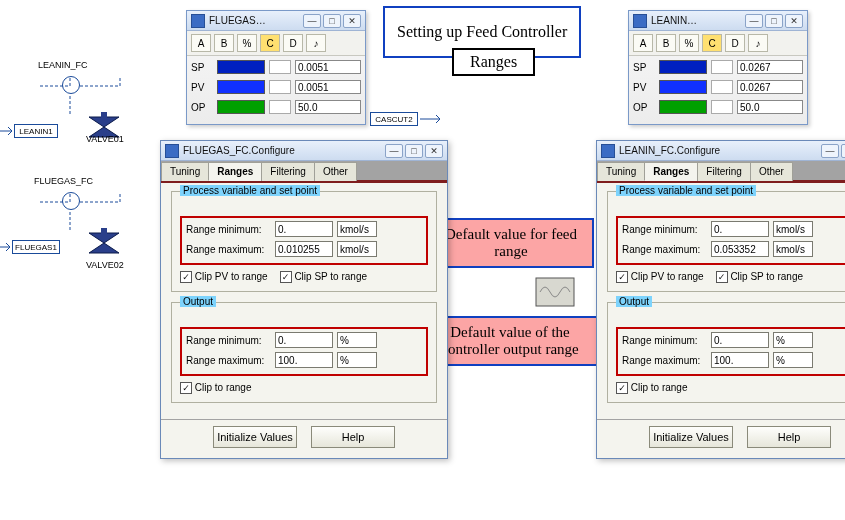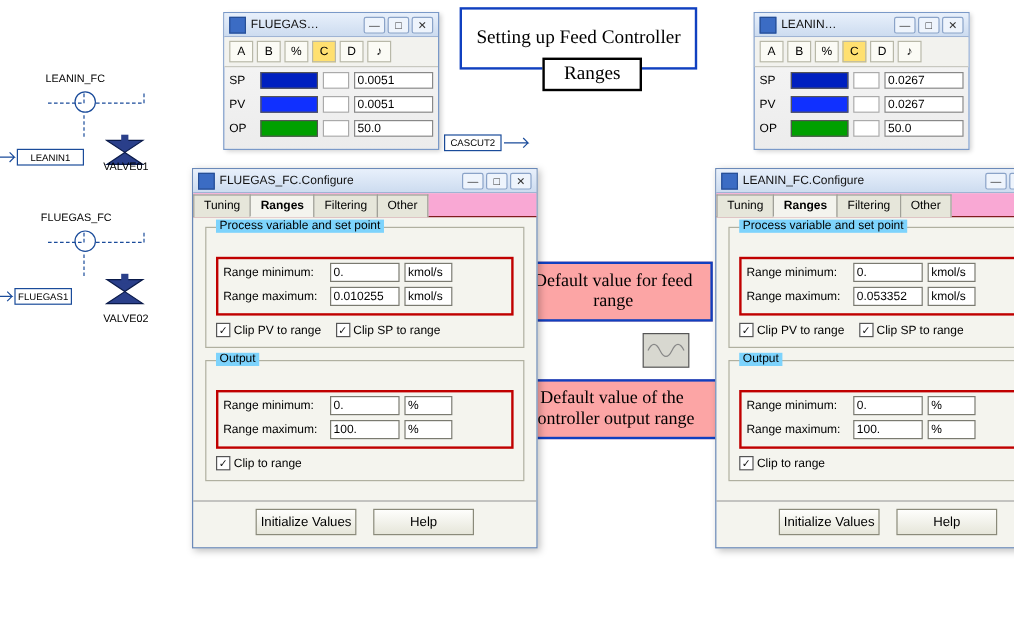--- a/index.html
+++ b/index.html
@@ -73,21 +73,21 @@
   .fp-empty { width:22px; height:14px; border:1px solid #aaa; background:#fff;}
   .fp-val { flex:1; height:14px; border:1px solid #888; background:#fff; padding:0 2px; font-size:10px; line-height:14px; text-align:left;}
 
   
   .dialog {
     position:absolute; width:288px;
     background:#f4f4ee; border:1px solid #6a89b8;
     box-shadow:2px 2px 6px rgba(0,0,0,.25);
     z-index:10;
   }
-  .tabs { display:flex; border-bottom:1px solid #7f1d1d; background:#f9a8d4; }
+  .tabs { display:flex; border-bottom:3px solid #7f1d1d; background:#a3a3a3; }
   .tab {
     padding:3px 8px; font-size:10px; border:1px solid #a0a098; border-bottom:none;
     background:#e6e6da; margin-right:-1px; position:relative; top:1px;
   }
   .tab.active { background:#f4f4ee; font-weight:bold; border-bottom:1px solid #f4f4ee;}
   .dlg-body { padding:8px 10px 6px; }
   .groupbox {
     border:1px solid #b0b0a0; padding:24px 8px 8px; position:relative; margin-bottom:10px;
   }
   .groupbox .gtitle {
@@ -134,21 +134,21 @@
 <div class="flowsheet">
 
   <div class="fc-label" style="left:38px;top:60px;">LEANIN_FC</div>
   <div class="circle-fc" style="left:62px;top:76px;"></div>
   <svg style="position:absolute;left:30px;top:70px;width:120px;height:60px">
     <path d="M10 16 H40 V6" stroke="#1a4b9a" fill="none" stroke-dasharray="3 2"></path>
     <path d="M50 16 H90 V6" stroke="#1a4b9a" fill="none" stroke-dasharray="3 2"></path>
     <path d="M40 26 V46" stroke="#1a4b9a" fill="none" stroke-dasharray="3 2"></path>
   </svg>
 
-  <div style="position:absolute;left:14px;top:124px;width:56px;height:14px;border:1px solid #1a4b9a;font-size:8px;text-align:center;line-height:13px;">LEANIN1</div>
+  <div style="position:absolute;left:14px;top:124px;width:44px;height:14px;border:1px solid #1a4b9a;font-size:8px;text-align:center;line-height:13px;">LEANIN1</div>
   <svg class="stream-arrow" style="left:0px;top:124px;">
       <path d="M0 7 H12 L8 3 M12 7 L8 11" stroke="#1a4b9a" fill="none"></path>
     </svg>
 
   <div class="valve" style="left:84px;top:112px;">
     <svg viewBox="0 0 40 30">
         <path d="M5 25 L20 15 L35 25 Z M5 5 L20 15 L35 5 Z" fill="#2a3f8a" stroke="#0a1a4a"></path>
         <rect x="17" y="0" width="6" height="8" fill="#2a3f8a"></rect>
       </svg>
   </div>

